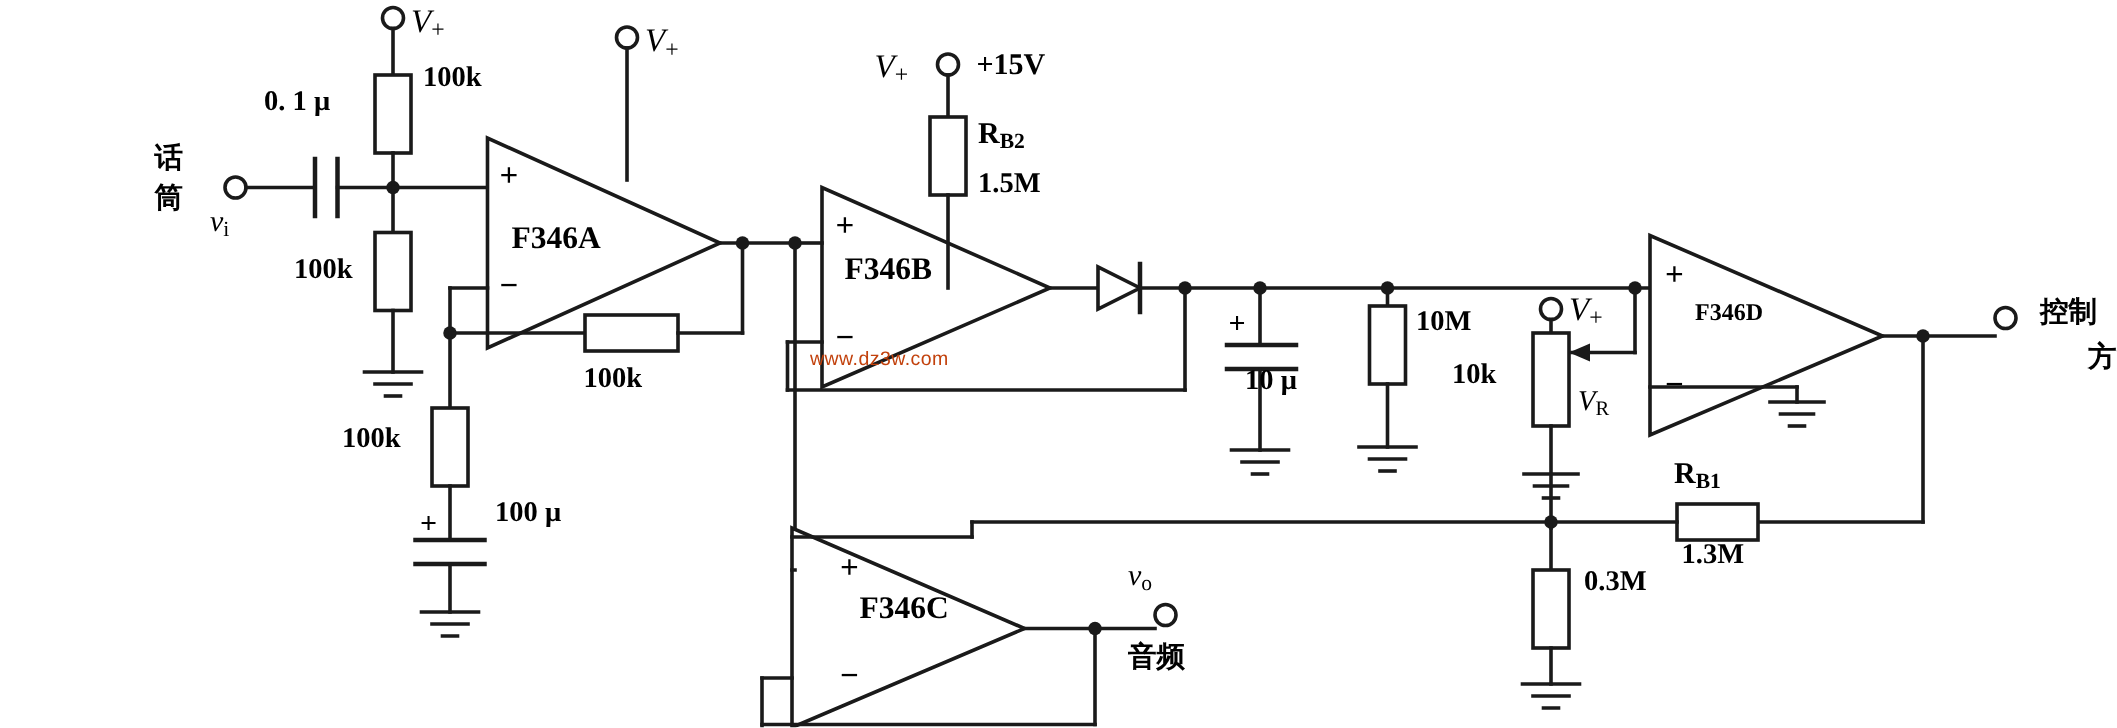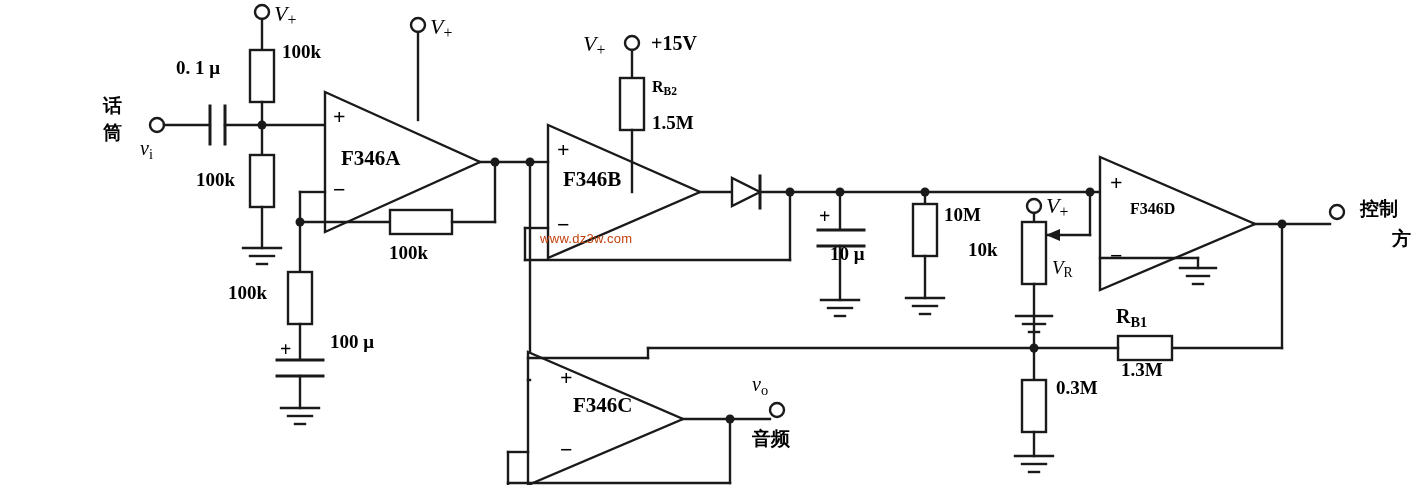--- a/index.html
+++ b/index.html
@@ -254,21 +254,21 @@
   <div class="lbl" style="left:557px; top:213px; font-size:22px; font-weight:bold;">−</div>
 
   <div class="lbl" style="left:573px; top:394px; font-size:21px; font-weight:bold;">F346C</div>
   <div class="lbl" style="left:560px; top:366px; font-size:22px; font-weight:bold;">+</div>
   <div class="lbl" style="left:560px; top:438px; font-size:22px; font-weight:bold;">−</div>
 
   <div class="lbl" style="left:1130px; top:200px; font-size:16px; font-weight:bold;">F346D</div>
   <div class="lbl" style="left:1110px; top:171px; font-size:22px; font-weight:bold;">+</div>
   <div class="lbl" style="left:1110px; top:244px; font-size:22px; font-weight:bold;">−</div>
 
-  <div class="lbl" style="left:652px; top:78px; font-size:16px; font-weight:bold;">
+  <div class="lbl" style="left:652px; top:78px; font-size:20px; font-weight:bold;">
     <span>R</span><span class="sub">B2</span>
   </div>
   <div class="lbl" style="left:652px; top:113px; font-size:19px; font-weight:bold;text-align:right;">1.5M</div>
 
   <div class="lbl" style="left:819px; top:205px; font-size:20px; font-weight:bold;">+</div>
   <div class="lbl" style="left:830px; top:244px; font-size:19px; font-weight:bold;">10 μ</div>
 
   <div class="lbl" style="left:944px; top:205px; font-size:19px; font-weight:bold;">10M</div>
 
   <div class="lbl" style="left:968px; top:240px; font-size:19px; font-weight:bold;">10k</div>

